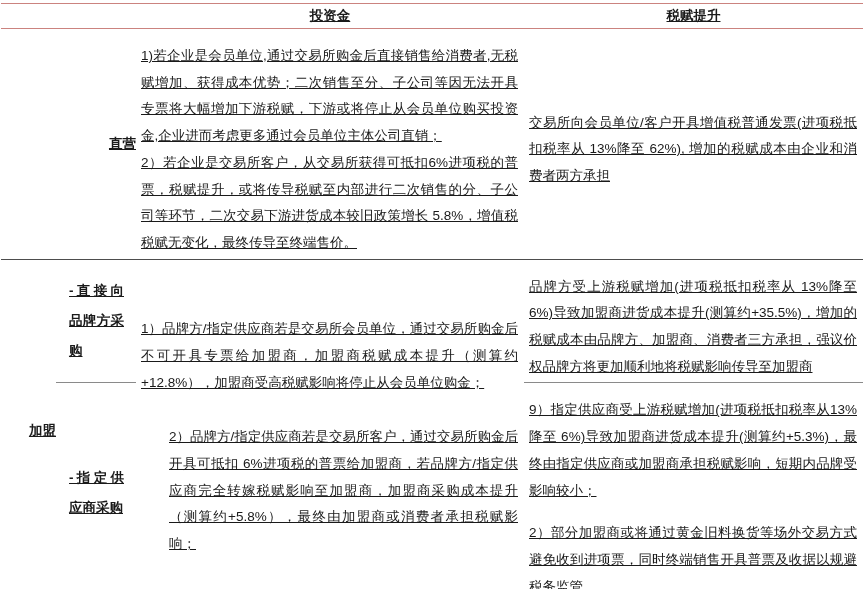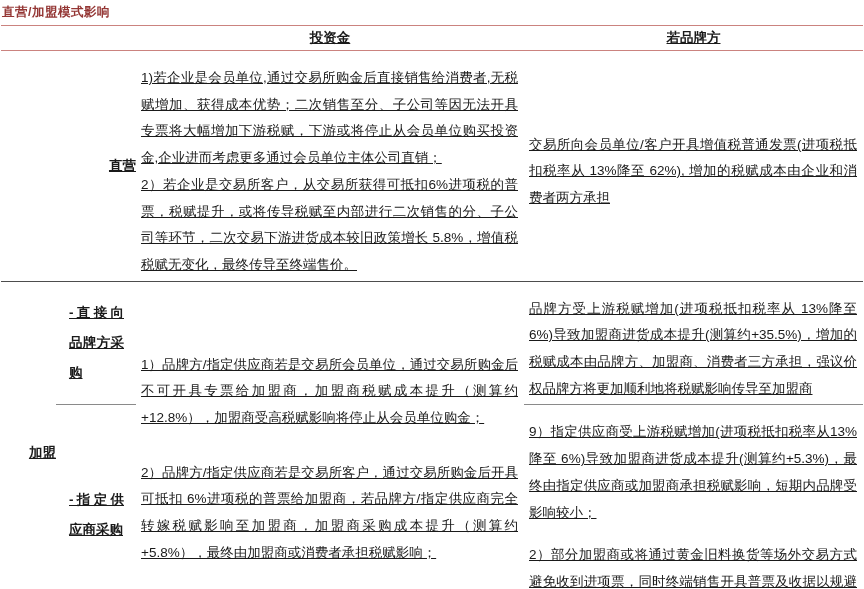--- a/index.html
+++ b/index.html
@@ -69,49 +69,48 @@
   }
   .cell p { text-align: justify; }
 
   tr.row-zhiying > td { border-bottom: 1.1px solid #4d4d4d; }
   tr.row-zhiying { height: 214px; }
   tr.row-jiameng-a { height: 109px; }
   tr.row-jiameng-b { height: 188px; }
 
   td.divider-b { border-bottom: 1px solid #8a8a8a; }
 
-  .invest-gap { margin-top: 28px; }
+  .invest-gap { margin-top: 28px; margin-left: 28px; }
   .small-gap { margin-top: 16px; }
 
   .footer-note {
     font-size: 13px;
     padding: 6px 0 0 1px;
     color: #1a1a1a;
     letter-spacing: 0.3px;
   }
 </style>
 </head>
 <body>
 
 <div class="page">
 
-  <div class="doc-title">直营/加盟模式影响</div>
 
   <table class="impact-table">
     <colgroup>
       <col class="c1">
         <col class="c2">
         <col class="c3">
         <col class="c4">
     </colgroup>
     <thead>
       <tr class="header-row">
         <th colspan="2"></th>
         <th>投资金</th>
-        <th>若品牌方</th>
+        <th>税赋提升</th>
       </tr>
     </thead>
     <tbody>
       <tr class="row-zhiying">
         <td colspan="2" class="row-label">直营</td>
         <td class="cell">
           <p>1)若企业是会员单位,通过交易所购金后直接销售给消费者,无税赋增加、获得成本优势；二次销售至分、子公司等因无法开具专票将大幅增加下游税赋，下游或将停止从会员单位购买投资金,企业进而考虑更多通过会员单位主体公司直销；</p>
           <p>2）若企业是交易所客户，从交易所获得可抵扣6%进项税的普票，税赋提升，或将传导税赋至内部进行二次销售的分、子公司等环节，二次交易下游进货成本较旧政策增长 5.8%，增值税税赋无变化，最终传导至终端售价。</p>
         </td>
         <td class="cell">

